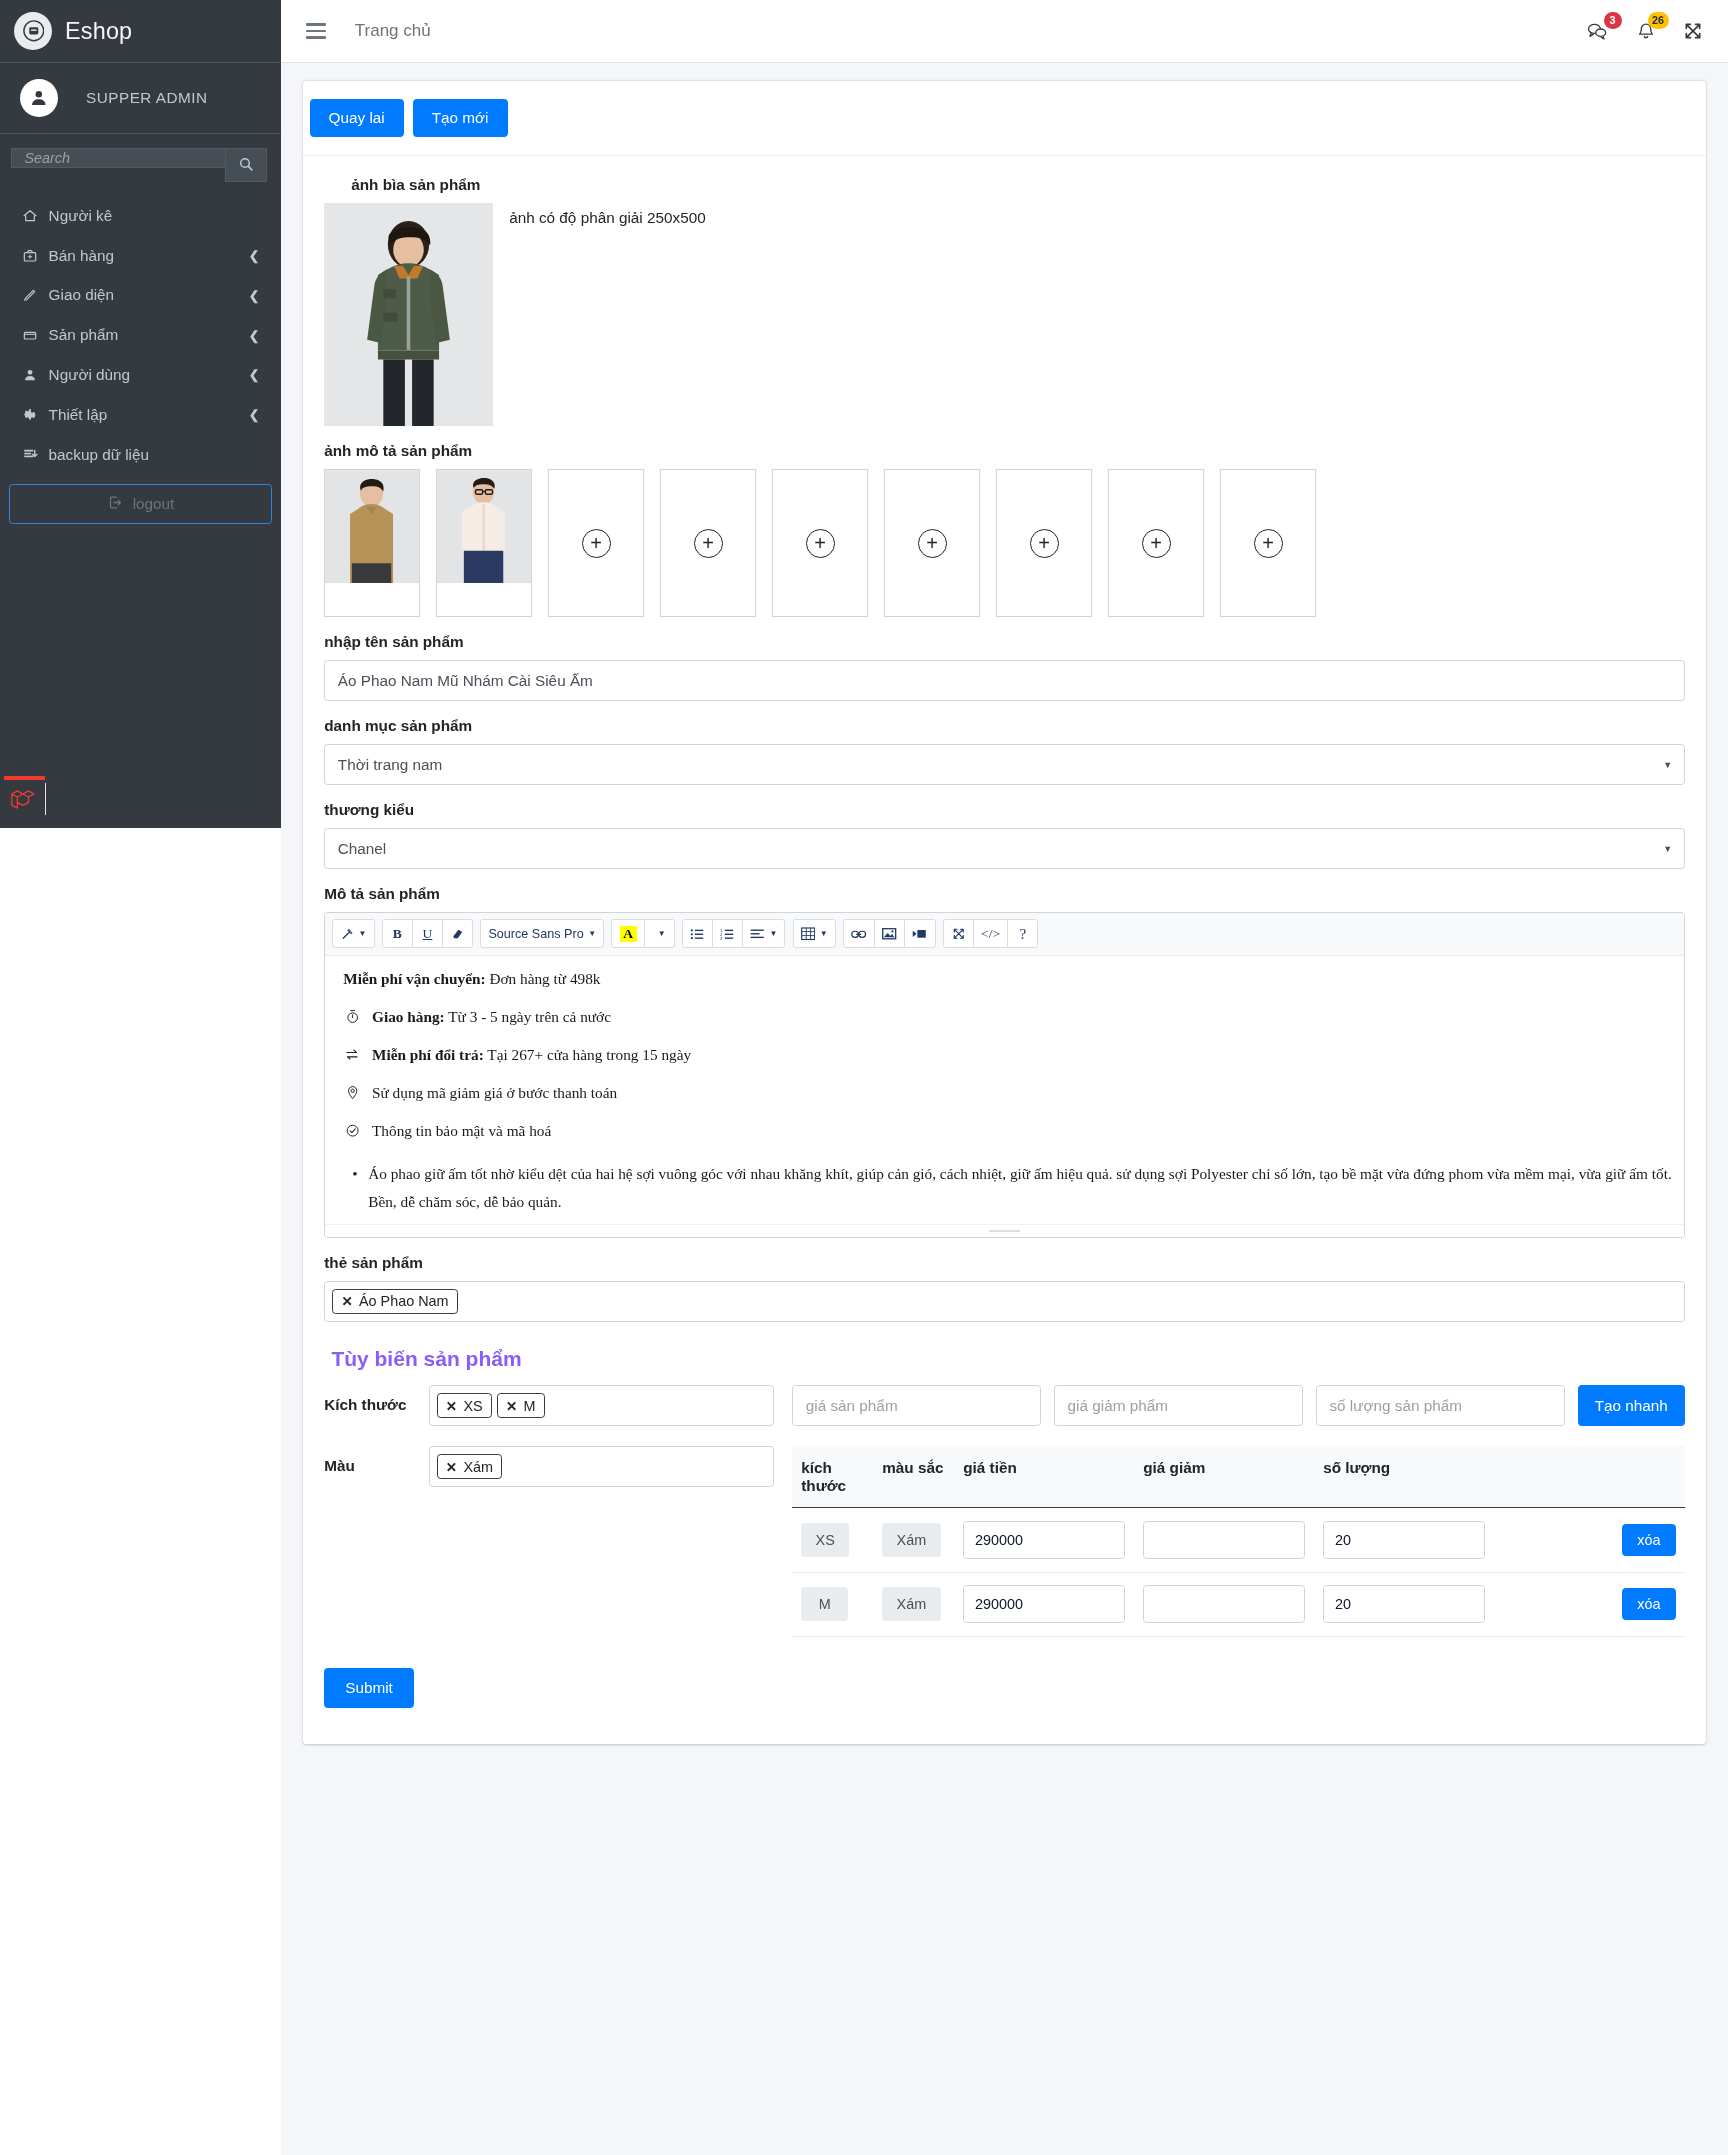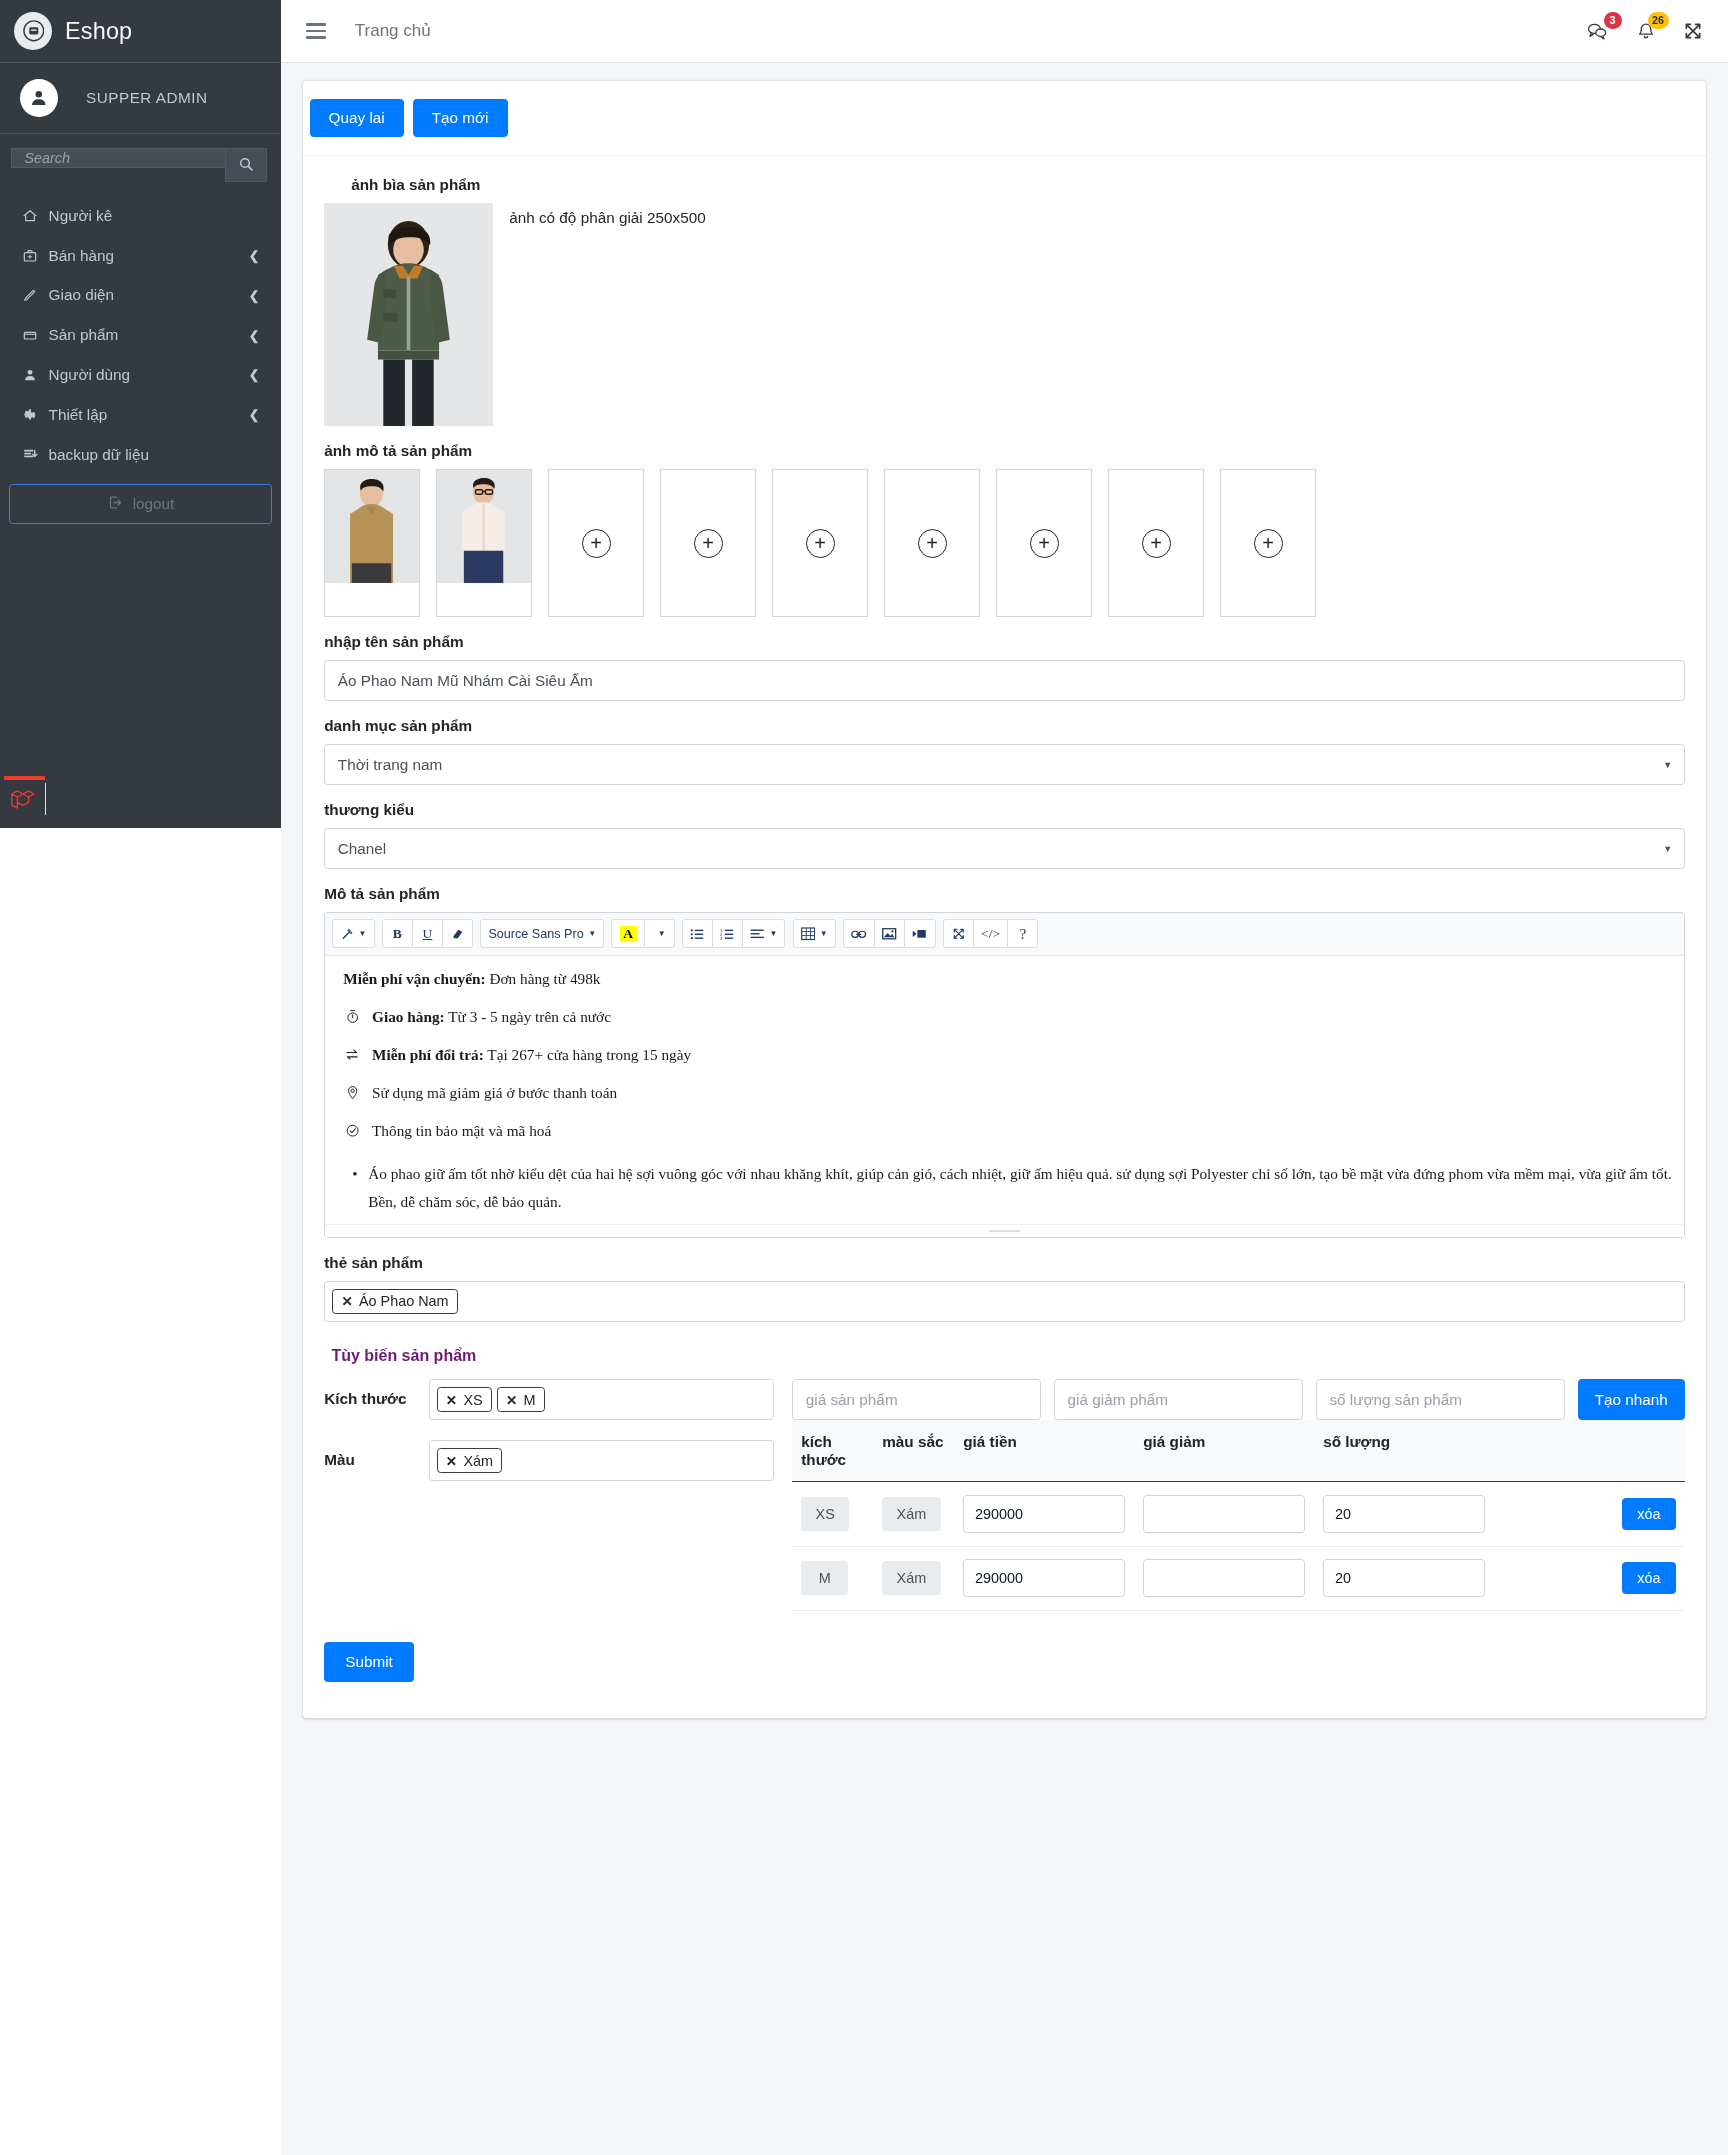--- a/index.html
+++ b/index.html
@@ -201,28 +201,28 @@
     border: 0.9px solid #ced4da; border-radius: 3.6px;
     min-height: 41px; padding: 5.4px 7.2px; display: flex; gap: 5.4px; align-items: center; flex-wrap: wrap;
   }
   .tag {
     border: 0.9px solid #343a40; border-radius: 3.6px;
     padding: 3.6px 8px; font-size: 14.4px; color: #212529; background: #fff;
     display: inline-flex; align-items: center; gap: 6.3px; cursor: pointer;
   }
   .tag .x { font-weight: bold; font-size: 13.5px; }
 
-  .variant-title { font-size: 16px; font-weight: bold; color: #701a75; margin: 25px 0 14.4px 7.2px; }
+  .variant-title { font-size: 21px; font-weight: bold; color: #8b5cf6; margin: 25px 0 14.4px 7.2px; }
   .variant-grid { display: flex; gap: 0; }
   .variant-left { width: 450px; flex: 0 0 450px; }
   .var-row { display: flex; align-items: flex-start; gap: 14.4px; margin-bottom: 20px; }
   .var-lbl { width: 90px; flex: 0 0 90px; font-size: 15.3px; font-weight: bold; color: #212529; padding-top: 10.8px; }
   .var-box { flex: 1 1 auto; }
   .variant-right { flex: 1 1 auto; padding-left: 18px; }
-  .quick-row { display: flex; gap: 12.6px; align-items: center; margin-bottom: 0; }
+  .quick-row { display: flex; gap: 12.6px; align-items: center; margin-bottom: 20px; }
   .quick-row .form-control { flex: 1 1 0; }
   .btn-quick { background: #007bff; border: 0.9px solid #007bff; color: #fff; border-radius: 3.6px; height: 41px; padding: 0 16px; font-size: 15.3px; cursor: pointer; font-family: "Liberation Sans", sans-serif; white-space: nowrap; }
 
   table.vtable { width: 100%; border-collapse: collapse; }
   table.vtable thead th {
     background: #f8f9fa; text-align: left;
     font-size: 15.3px; font-weight: bold; color: #212529;
     padding: 12.6px 9px; border-bottom: 1.8px solid #343a40;
     vertical-align: top;
   }

